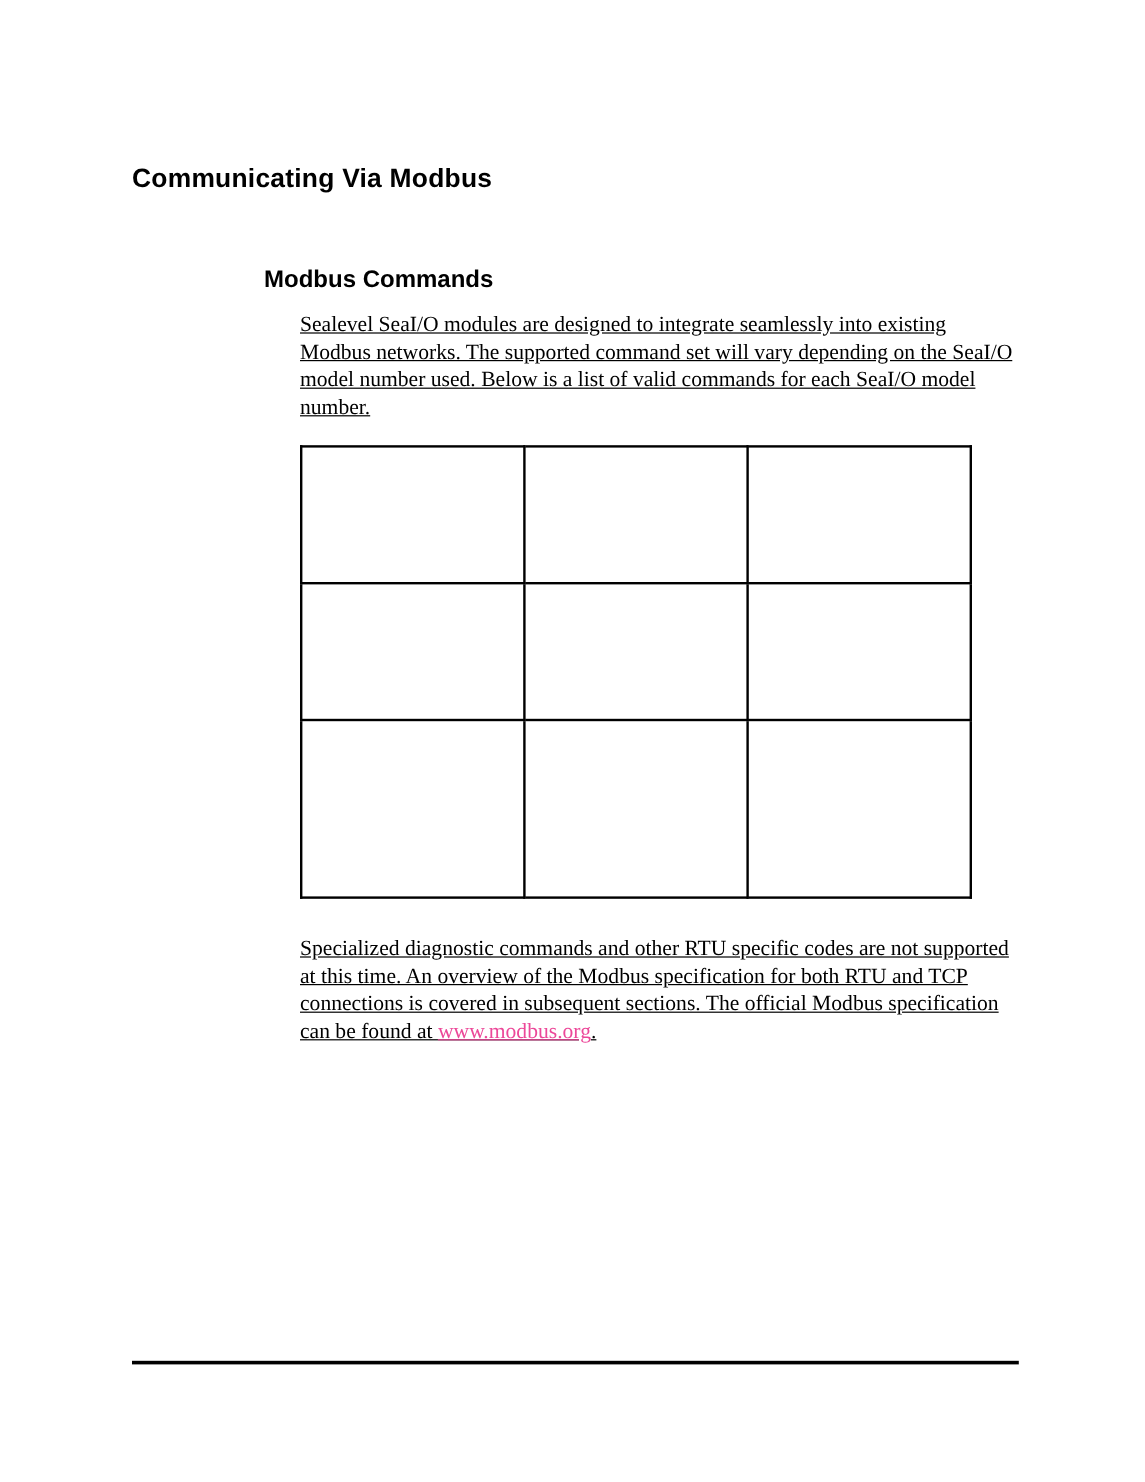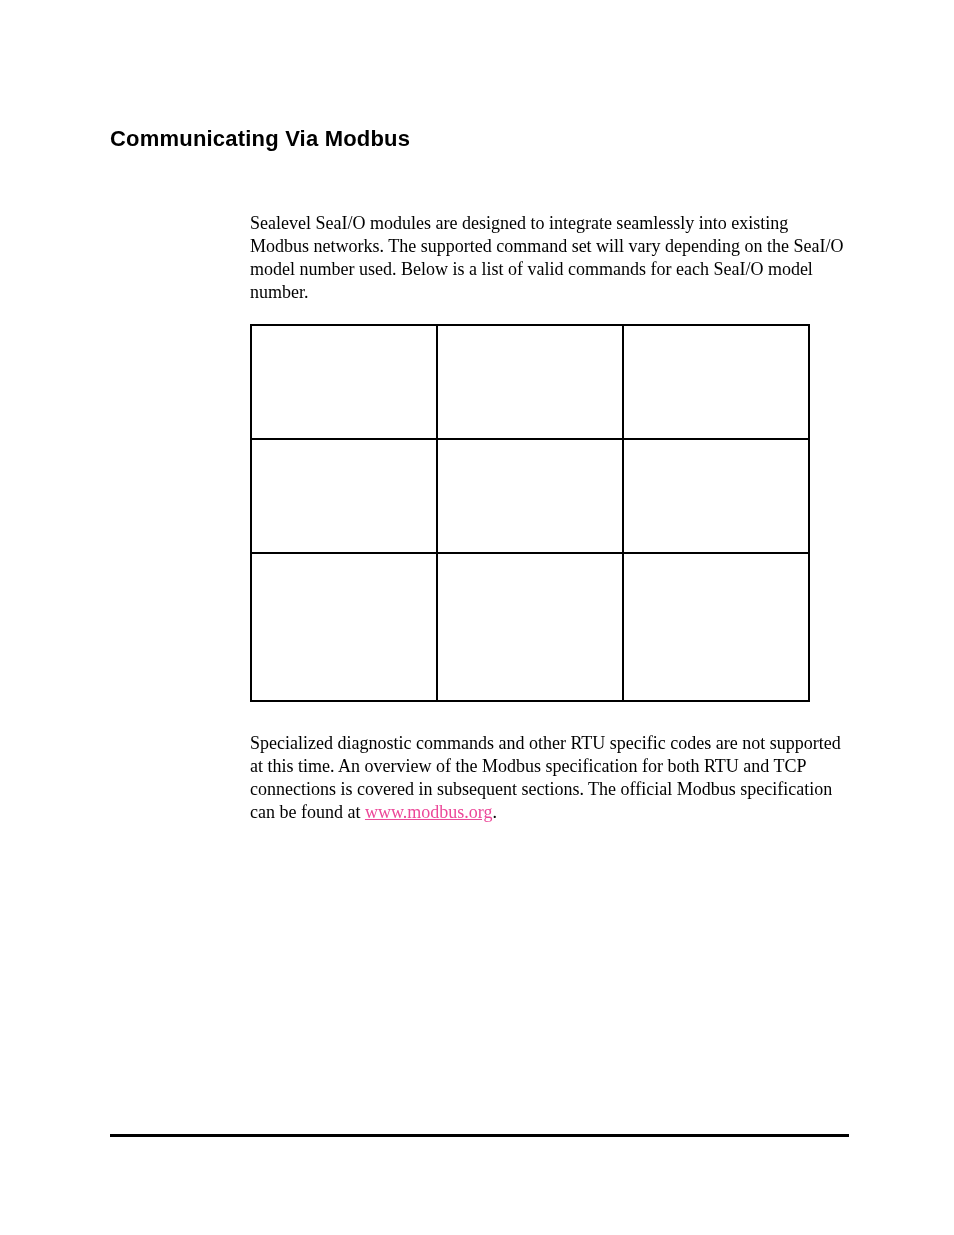--- a/index.html
+++ b/index.html
@@ -14,37 +14,38 @@
     height: 1235px;
     position: relative;
     box-sizing: border-box;
     padding: 120px 105px 80px 110px;
   }
   .section-heading {
     font-family: Arial, Helvetica, sans-serif;
     font-weight: bold;
     font-size: 22px;
     letter-spacing: 0.2px;
-    margin: 6px 0 60px 0;
+    margin: 16px 0 60px 0;
   }
   .content-block {
     margin-left: 110px;
   }
   .sub-heading {
     font-family: Arial, Helvetica, sans-serif;
     font-weight: bold;
     font-size: 20px;
     margin: 0 0 14px 0;
   }
   .body-text {
     font-family: "Times New Roman", Times, serif;
     font-size: 18px;
     line-height: 1.28;
     margin: 0 0 18px 0;
     padding-left: 30px;
+    text-decoration: underline;
   }
   .cmd-table {
     border-collapse: collapse;
     margin: 20px 0 30px 30px;
     width: 560px;
   }
   .cmd-table td {
     border: 2px solid #000;
     width: 33.33%;
     height: 112px;
@@ -68,20 +69,21 @@
 </style>
 </head>
 <body>
 
 <div class="page">
 
   <h1 class="section-heading">Communicating Via Modbus</h1>
 
   <div class="content-block">
 
+    <h2 class="sub-heading">Modbus Commands</h2>
 
     <p class="body-text">Sealevel SeaI/O modules are designed to integrate seamlessly into existing Modbus networks. The supported command set will vary depending on the SeaI/O model number used. Below is a list of valid commands for each SeaI/O model number.</p>
 
     <table class="cmd-table">
       <tbody>
         <tr>
           <td></td>
           <td></td>
           <td></td>
         </tr>

